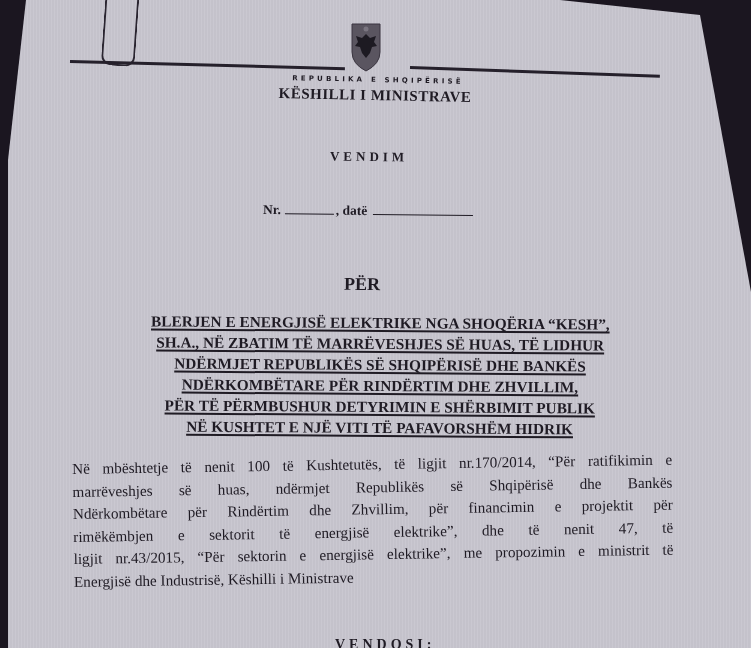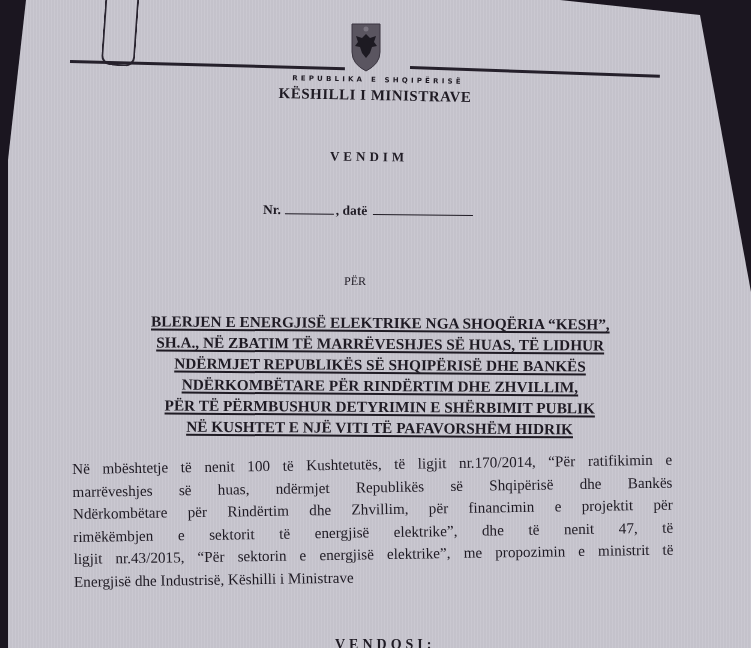--- a/index.html
+++ b/index.html
@@ -50,21 +50,21 @@
     position: absolute; left: 263px; top: 203px; font-size: 13.5px; font-weight: bold;
     transform: rotate(0.6deg); white-space: nowrap;
   }
   .blank {
     display: inline-block; border-bottom: 1.5px solid #1f1b24; vertical-align: baseline;
     height: 10px;
   }
   .blank.nr { width: 49px; margin: 0 2px 0 4px; }
   .blank.date { width: 100px; margin-left: 6px; }
   .per {
-    position: absolute; left: 344px; top: 274px; font-size: 12px; font-weight: normal;
+    position: absolute; left: 344px; top: 274px; font-size: 18px; font-weight: bold;
     transform: rotate(0.6deg);
   }
   .title-block {
     position: absolute; left: 100px; top: 312px; width: 560px;
     transform: rotate(0.4deg);
   }
   .title-line {
     font-size: 15.3px; font-weight: bold; text-align: center; line-height: 21px;
     text-decoration: underline; text-decoration-thickness: 2px; text-underline-offset: 2px;
     white-space: nowrap;

